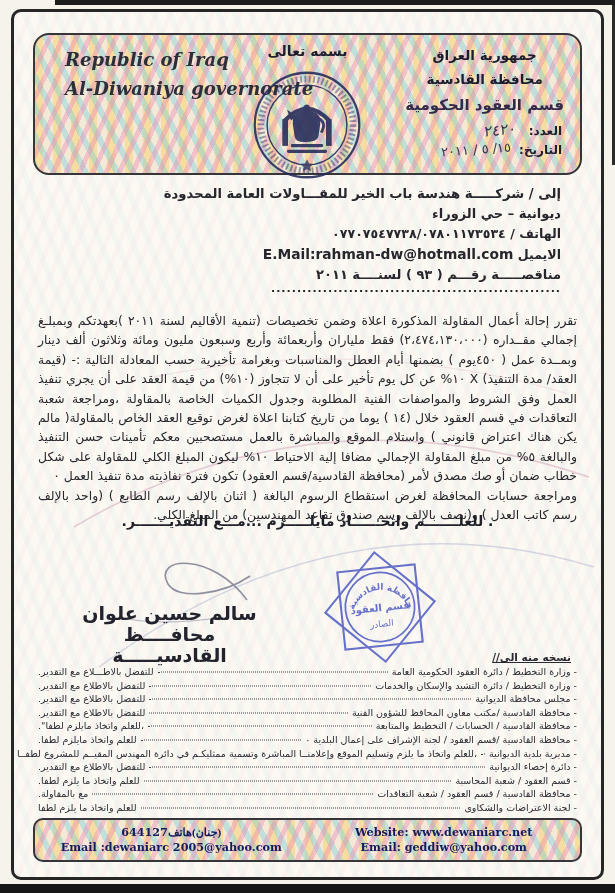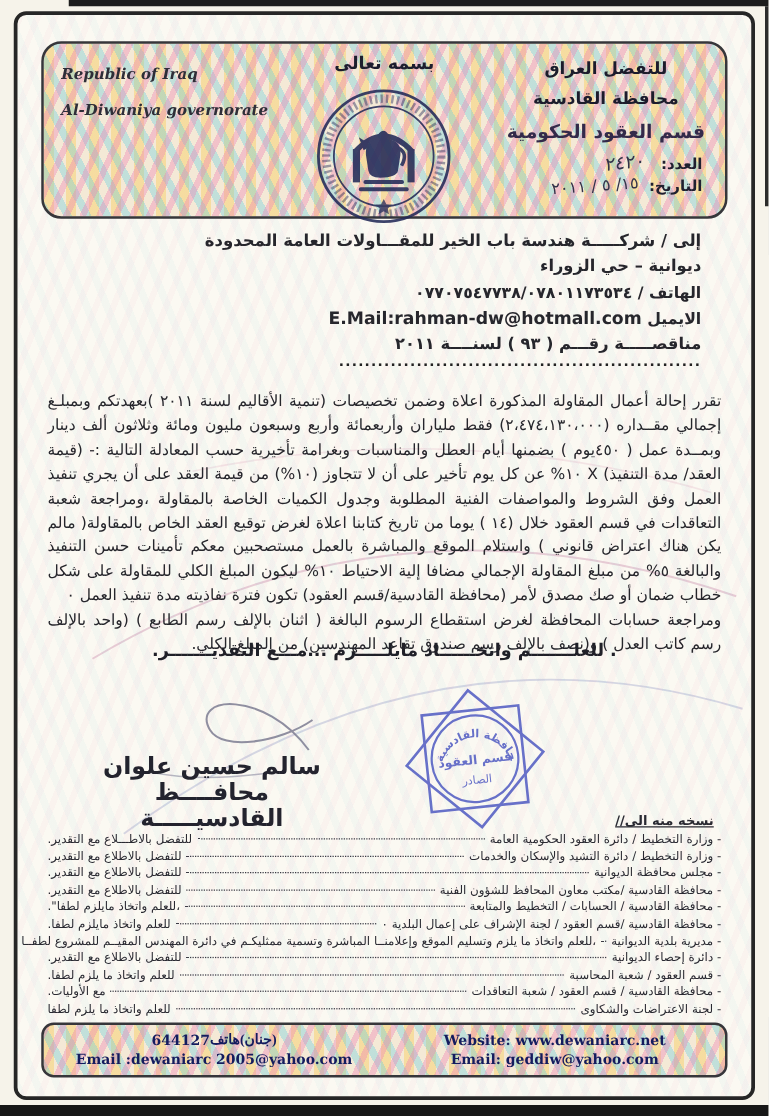--- a/index.html
+++ b/index.html
@@ -17,22 +17,22 @@
       repeating-linear-gradient(112deg, rgba(235,140,185,.05) 0 5px, rgba(235,140,185,0) 5px 13px),
       repeating-linear-gradient(68deg, rgba(110,200,220,.05) 0 6px, rgba(110,200,220,0) 6px 15px);}
   .guilloche{
     background:
       repeating-linear-gradient(115deg, rgba(238,130,180,.38) 0 5px, rgba(238,130,180,0) 5px 12px),
       repeating-linear-gradient(62deg, rgba(95,205,225,.34) 0 6px, rgba(95,205,225,0) 6px 14px),
       repeating-linear-gradient(90deg, rgba(248,205,95,.45) 0 8px, rgba(248,205,95,0) 8px 18px),
       #f4e9d6;}
   .header-band{position:absolute;top:21px;left:19px;right:19px;height:138px;border:2px solid #36363a;
                border-radius:16px;z-index:1;}
-  .eng{position:absolute;top:16px;left:14px;font-family:"DejaVu Serif",serif;font-style:italic;
-       font-weight:bold;font-size:12px;color:#2e2e38;line-height:17px;}
+  .eng{position:absolute;top:16px;left:30px;font-family:"DejaVu Serif",serif;font-style:italic;
+       font-weight:bold;font-size:18px;color:#2e2e38;line-height:17px;}
   .eng div{margin-bottom:12px;}
   .basmala{position:absolute;top:8px;left:0;right:0;text-align:center;font-weight:bold;font-size:14px;color:#1e1e2e;}
   .gov-ar{position:absolute;top:12px;right:16px;text-align:center;font-weight:bold;color:#1c1c2c;}
   .gov-ar .l1{font-size:13.5px;margin-bottom:8px;}
   .gov-ar .l2{font-size:13.5px;margin-bottom:9px;}
   .gov-ar .l3{font-size:15px;color:#332a4a;letter-spacing:.5px;}
   .numrow{position:absolute;right:18px;font-size:12px;font-weight:bold;direction:rtl;color:#202030;}
   .numrow.n1{top:86px;}
   .numrow.n2{top:107px;}
   .hand{display:inline-block;font-size:15px;font-weight:normal;color:#33334a;
@@ -94,21 +94,21 @@
       <path d="M 140 365 Q 350 322 555 382" fill="none" stroke="rgba(228,185,200,.32)" stroke-width="1.3"></path>
     </svg>
 
     <div class="header-band guilloche">
       <div class="eng">
         <div>Republic of Iraq</div>
         <div>Al-Diwaniya governorate</div>
       </div>
       <div class="basmala">بسمه تعالى</div>
       <div class="gov-ar">
-        <div class="l1">للتفضل العراق</div>
+        <div class="l1">جمهورية العراق</div>
         <div class="l2">محافظة القادسية</div>
         <div class="l3">قسم العقود الحكومية</div>
       </div>
       <div class="numrow n1">
         <span>العدد:</span>
         <span class="hand">٢٤٢٠</span>
       </div>
       <div class="numrow n2">
         <span>التاريخ:</span>
         <span class="hand2">١٥/ ٥ / ٢٠١١</span>
@@ -219,21 +219,21 @@
         <span class="cc-note">للتفضل بالاطلاع مع التقدير.</span>
       </div>
       <div class="cc-row">
         <span class="cc-name">قسم العقود / شعبة المحاسبة</span>
         <span class="cc-leader"></span>
         <span class="cc-note">للعلم واتخاذ ما يلزم لطفا.</span>
       </div>
       <div class="cc-row">
         <span class="cc-name">محافظة القادسية / قسم العقود / شعبة التعاقدات</span>
         <span class="cc-leader"></span>
-        <span class="cc-note">مع الأوليات.</span>
+        <span class="cc-note">مع بالمقاولة.</span>
       </div>
       <div class="cc-row">
         <span class="cc-name">لجنة الاعتراضات والشكاوى</span>
         <span class="cc-leader"></span>
         <span class="cc-note">للعلم واتخاذ ما يلزم لطفا</span>
       </div>
     </div>
 
     <div class="footer-band guilloche">
       <div class="f-row">

